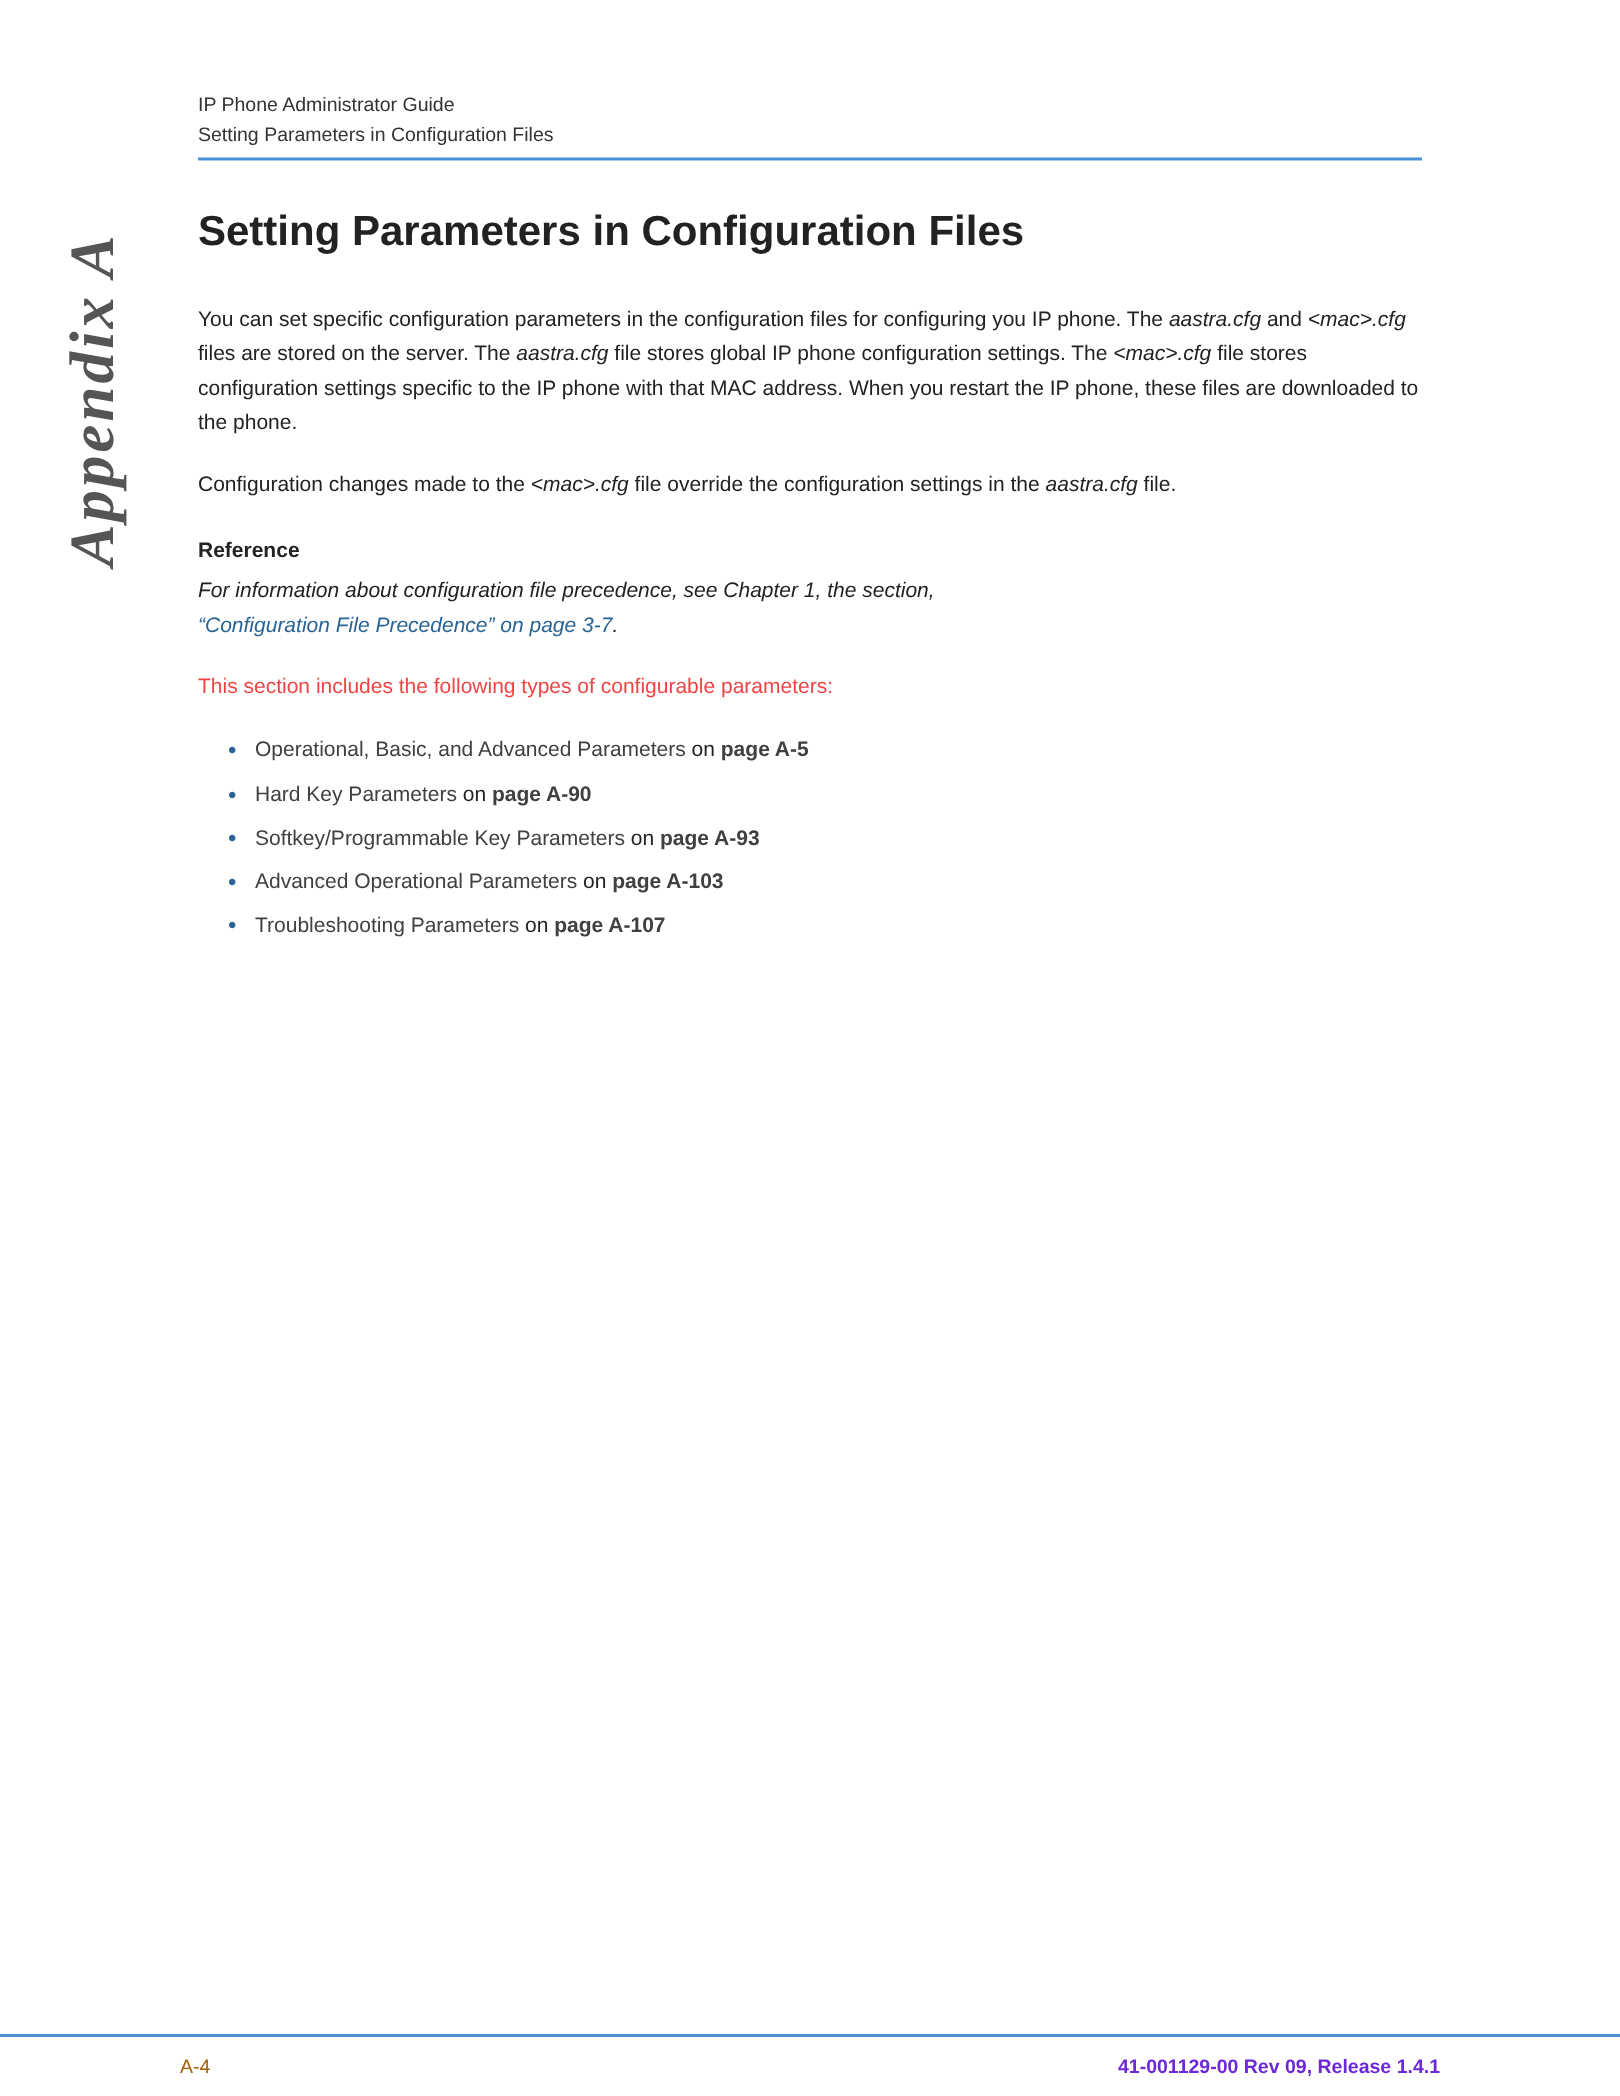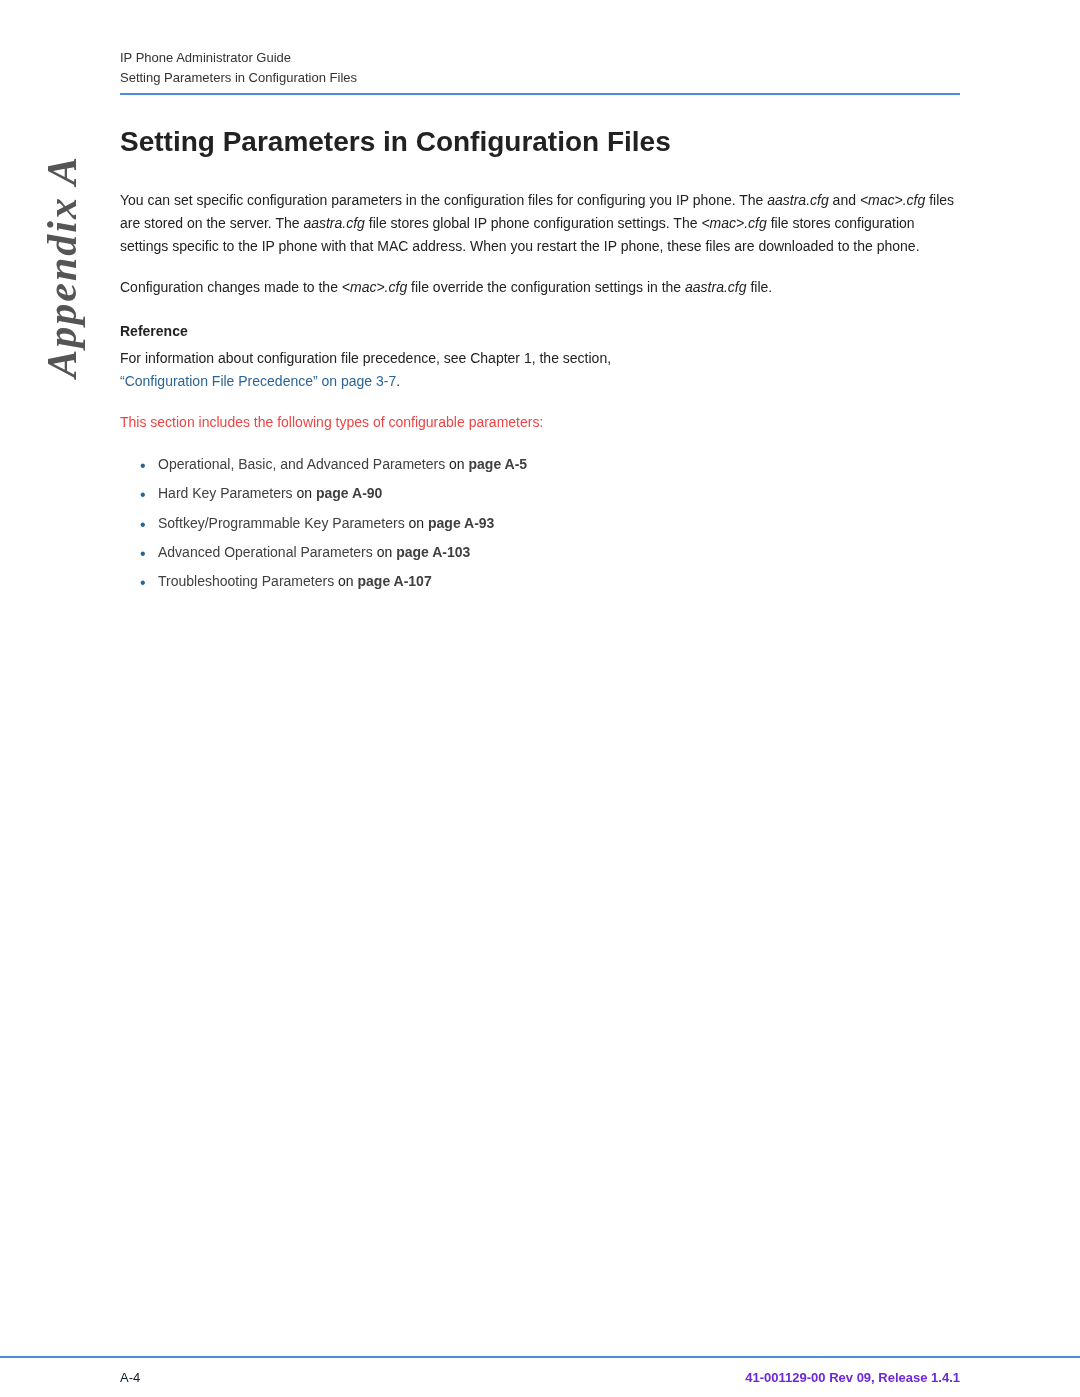--- a/index.html
+++ b/index.html
@@ -16,21 +16,21 @@
       width: 1080px;
       min-height: 1397px;
       position: relative;
     }
 
     .page {
       width: 1080px;
       min-height: 1397px;
       background: #fff;
       position: relative;
-      padding: 0;
+      padding: 12px;
     }
 
     
     .header {
       padding: 48px 120px 0 120px;
     }
 
     .header-breadcrumb-line1 {
       font-size: 13px;
       color: #333;
@@ -97,20 +97,21 @@
     .reference-heading {
       font-weight: bold;
       font-size: 14px;
       margin-bottom: 8px;
     }
 
     .reference-text {
       font-size: 14px;
       line-height: 1.65;
       color: #222;
+      font-style: italic;
     }
 
     .reference-text a,
     .link {
       color: #2a6496;
       text-decoration: none;
     }
 
     .section-intro {
       font-size: 14px;
@@ -161,21 +162,21 @@
       right: 0;
       padding: 12px 120px;
       border-top: 2px solid #4a90d9;
       display: flex;
       justify-content: space-between;
       align-items: center;
     }
 
     .footer-left {
       font-size: 13px;
-      color: #0f172a;
+      color: #a16207;
     }
 
     .footer-right {
       font-size: 13px;
       color: #6d28d9;
       font-weight: bold;
     }
   </style>
 </head>
 <body>

